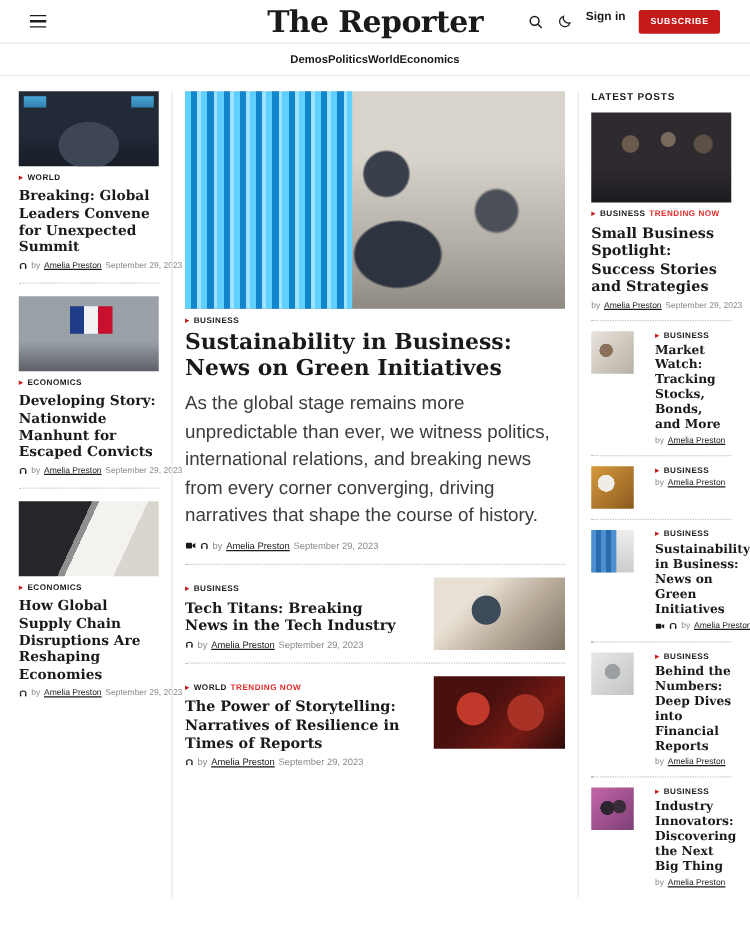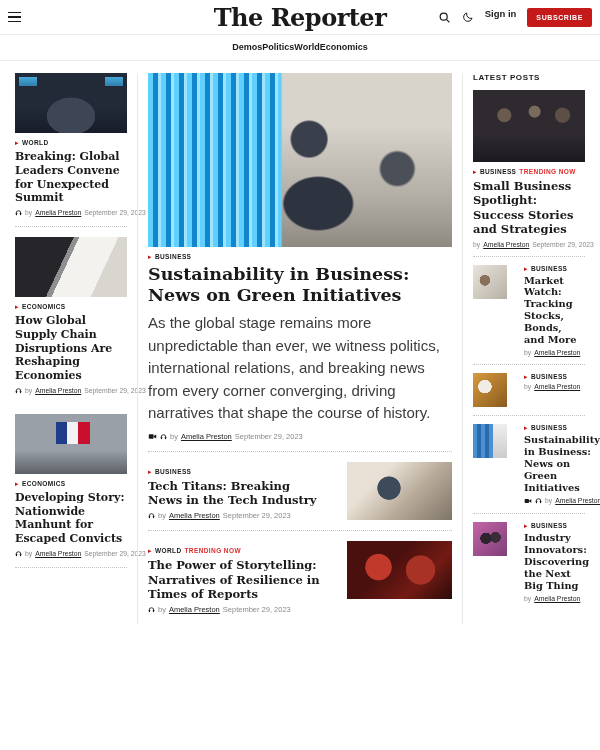--- a/index.html
+++ b/index.html
@@ -4,21 +4,21 @@
 <style>
   * { margin:0; padding:0; box-sizing:border-box; }
   html,body { background:#fff; }
   body {
     width:600px; height:750px; overflow:hidden; margin:0 auto;
     font-family:"Liberation Sans","DejaVu Sans",sans-serif; color:#1a1a1a;
   }
   .serif { font-family:"DejaVu Serif","Liberation Serif",serif; }
 
   
-  .topbar { position:relative; display:flex; align-items:center; height:34px; padding:0 8px; }
+  .topbar { position:relative; display:flex; align-items:center; height:34px; padding:0 24px; }
   .hamburger { display:flex; flex-direction:column; gap:3px; width:13px; cursor:pointer; }
   .hamburger div { height:1.5px; background:#1a1a1a; }
   .logo {
     position:absolute; left:50%; top:50%; transform:translate(-50%,-50%);
     font-family:"DejaVu Serif","Liberation Serif",serif; font-weight:700;
     font-size:24px; letter-spacing:-0.5px; white-space:nowrap;
   }
   .top-right { margin-left:auto; display:flex; gap:11px; }
   .icon-btn { display:flex; align-items:center; cursor:pointer; }
   .signin { font-size:9.5px; font-weight:700; cursor:pointer; }
@@ -158,45 +158,45 @@
         <svg viewBox="0 0 24 24" width="7" height="7">
             <path d="M4 14a8 8 0 0 1 16 0" fill="none" stroke="#1a1a1a" stroke-width="3"></path>
             <rect x="3" y="13" width="4" height="8" rx="1.5" fill="#1a1a1a"></rect>
             <rect x="17" y="13" width="4" height="8" rx="1.5" fill="#1a1a1a"></rect>
           </svg>
         <span>by</span>
         <a class="author">Amelia Preston</a>
         <span>September 29, 2023</span>
       </div>
     </article>
+    <article class="l-art dotted">
+      <div class="img img-flag"></div>
+      <div class="cat">
+          <span class="arrow"></span>
+          <span>ECONOMICS</span>
+        </div>
+      <h3 class="title serif">Developing Story: Nationwide Manhunt for Escaped Convicts</h3>
+      <div class="meta">
+        <svg viewBox="0 0 24 24" width="7" height="7">
+            <path d="M4 14a8 8 0 0 1 16 0" fill="none" stroke="#1a1a1a" stroke-width="3"></path>
+            <rect x="3" y="13" width="4" height="8" rx="1.5" fill="#1a1a1a"></rect>
+            <rect x="17" y="13" width="4" height="8" rx="1.5" fill="#1a1a1a"></rect>
+          </svg>
+        <span>by</span>
+        <a class="author">Amelia Preston</a>
+        <span>September 29, 2023</span>
+      </div>
+    </article>
     <article class="l-art">
       <div class="img img-laptop"></div>
       <div class="cat">
           <span class="arrow"></span>
           <span>ECONOMICS</span>
         </div>
       <h3 class="title serif">How Global Supply Chain Disruptions Are Reshaping Economies</h3>
-      <div class="meta">
-        <svg viewBox="0 0 24 24" width="7" height="7">
-            <path d="M4 14a8 8 0 0 1 16 0" fill="none" stroke="#1a1a1a" stroke-width="3"></path>
-            <rect x="3" y="13" width="4" height="8" rx="1.5" fill="#1a1a1a"></rect>
-            <rect x="17" y="13" width="4" height="8" rx="1.5" fill="#1a1a1a"></rect>
-          </svg>
-        <span>by</span>
-        <a class="author">Amelia Preston</a>
-        <span>September 29, 2023</span>
-      </div>
-    </article>
-    <article class="l-art dotted">
-      <div class="img img-flag"></div>
-      <div class="cat">
-          <span class="arrow"></span>
-          <span>ECONOMICS</span>
-        </div>
-      <h3 class="title serif">Developing Story: Nationwide Manhunt for Escaped Convicts</h3>
       <div class="meta">
         <svg viewBox="0 0 24 24" width="7" height="7">
             <path d="M4 14a8 8 0 0 1 16 0" fill="none" stroke="#1a1a1a" stroke-width="3"></path>
             <rect x="3" y="13" width="4" height="8" rx="1.5" fill="#1a1a1a"></rect>
             <rect x="17" y="13" width="4" height="8" rx="1.5" fill="#1a1a1a"></rect>
           </svg>
         <span>by</span>
         <a class="author">Amelia Preston</a>
         <span>September 29, 2023</span>
       </div>
@@ -337,20 +337,34 @@
               <path d="M4 14a8 8 0 0 1 16 0" fill="none" stroke="#1a1a1a" stroke-width="3"></path>
               <rect x="3" y="13" width="4" height="8" rx="1.5" fill="#1a1a1a"></rect>
               <rect x="17" y="13" width="4" height="8" rx="1.5" fill="#1a1a1a"></rect>
             </svg>
           <span>by</span>
           <a class="author">Amelia Preston</a>
         </div>
       </div>
     </div>
 
+    <div class="sm-post dotted">
+      <div class="img thumb th-numbers"></div>
+      <div>
+        <div class="cat">
+            <span class="arrow"></span>
+            <span>BUSINESS</span>
+          </div>
+        <h4 class="title serif">Behind the Numbers: Deep Dives into Financial Reports</h4>
+        <div class="meta">
+          <span>by</span>
+          <a class="author">Amelia Preston</a>
+        </div>
+      </div>
+    </div>
 
     <div class="sm-post">
       <div class="img thumb th-innovators"></div>
       <div>
         <div class="cat">
             <span class="arrow"></span>
             <span>BUSINESS</span>
           </div>
         <h4 class="title serif">Industry Innovators: Discovering the Next Big Thing</h4>
         <div class="meta">

